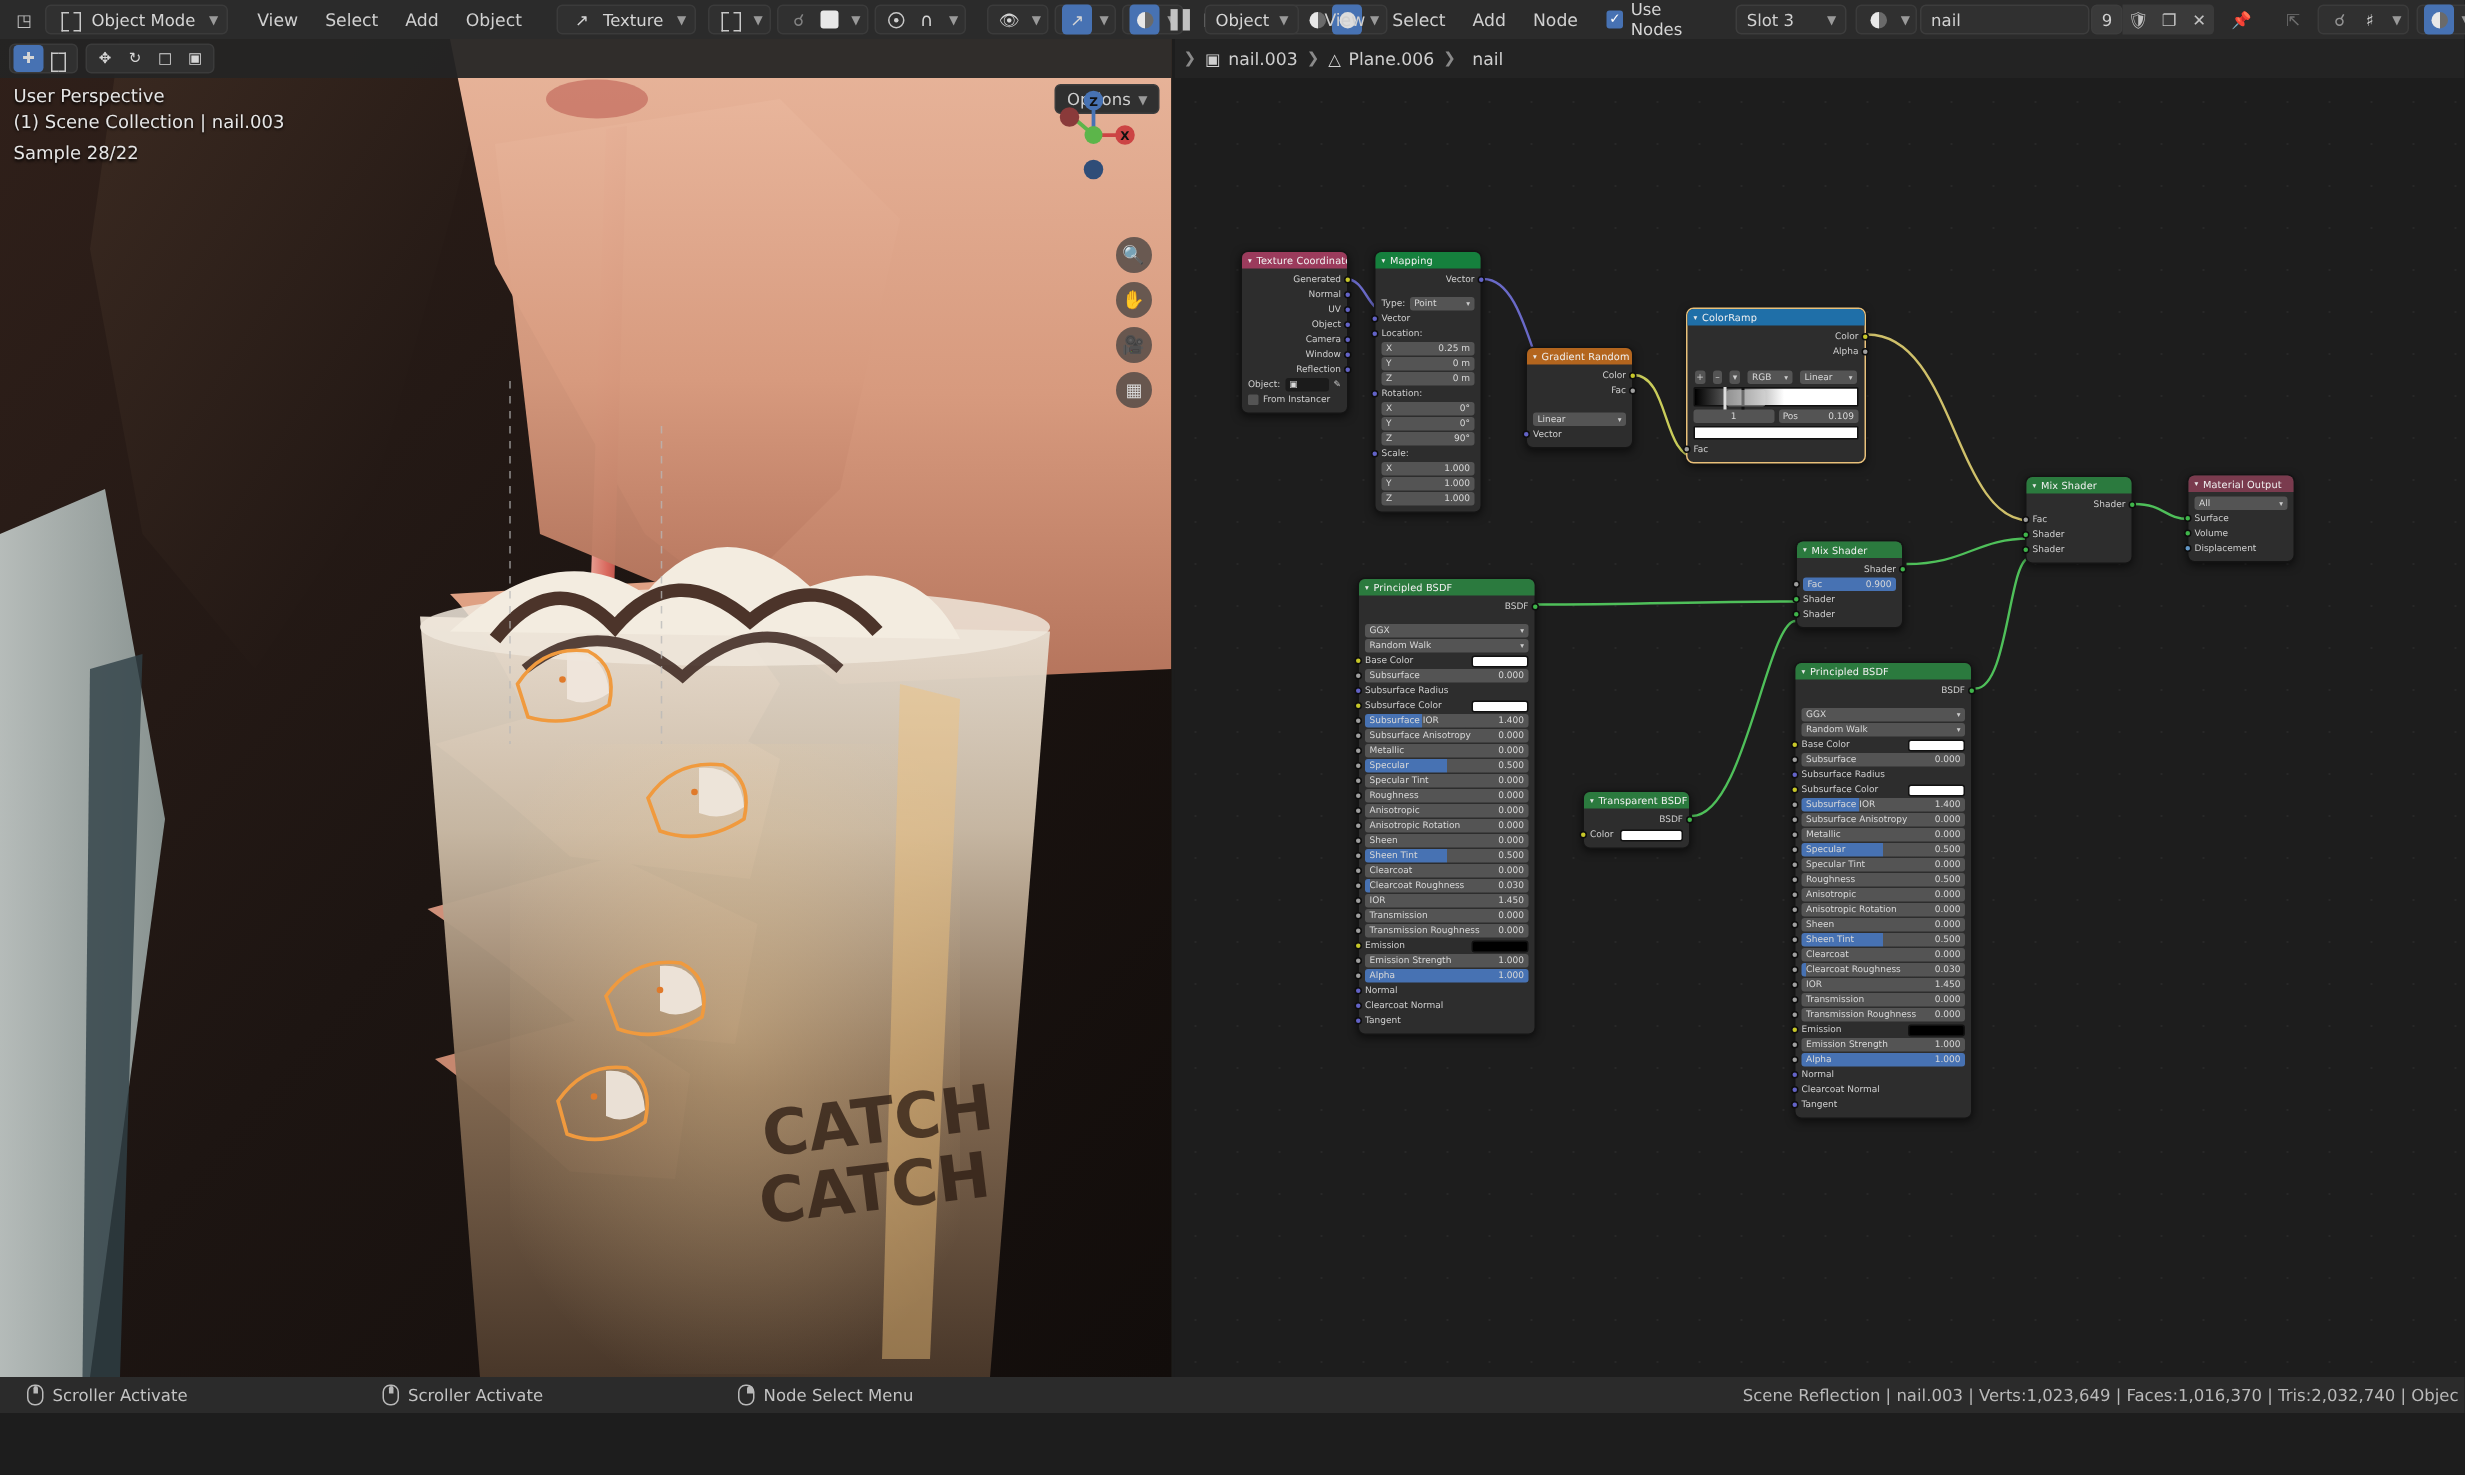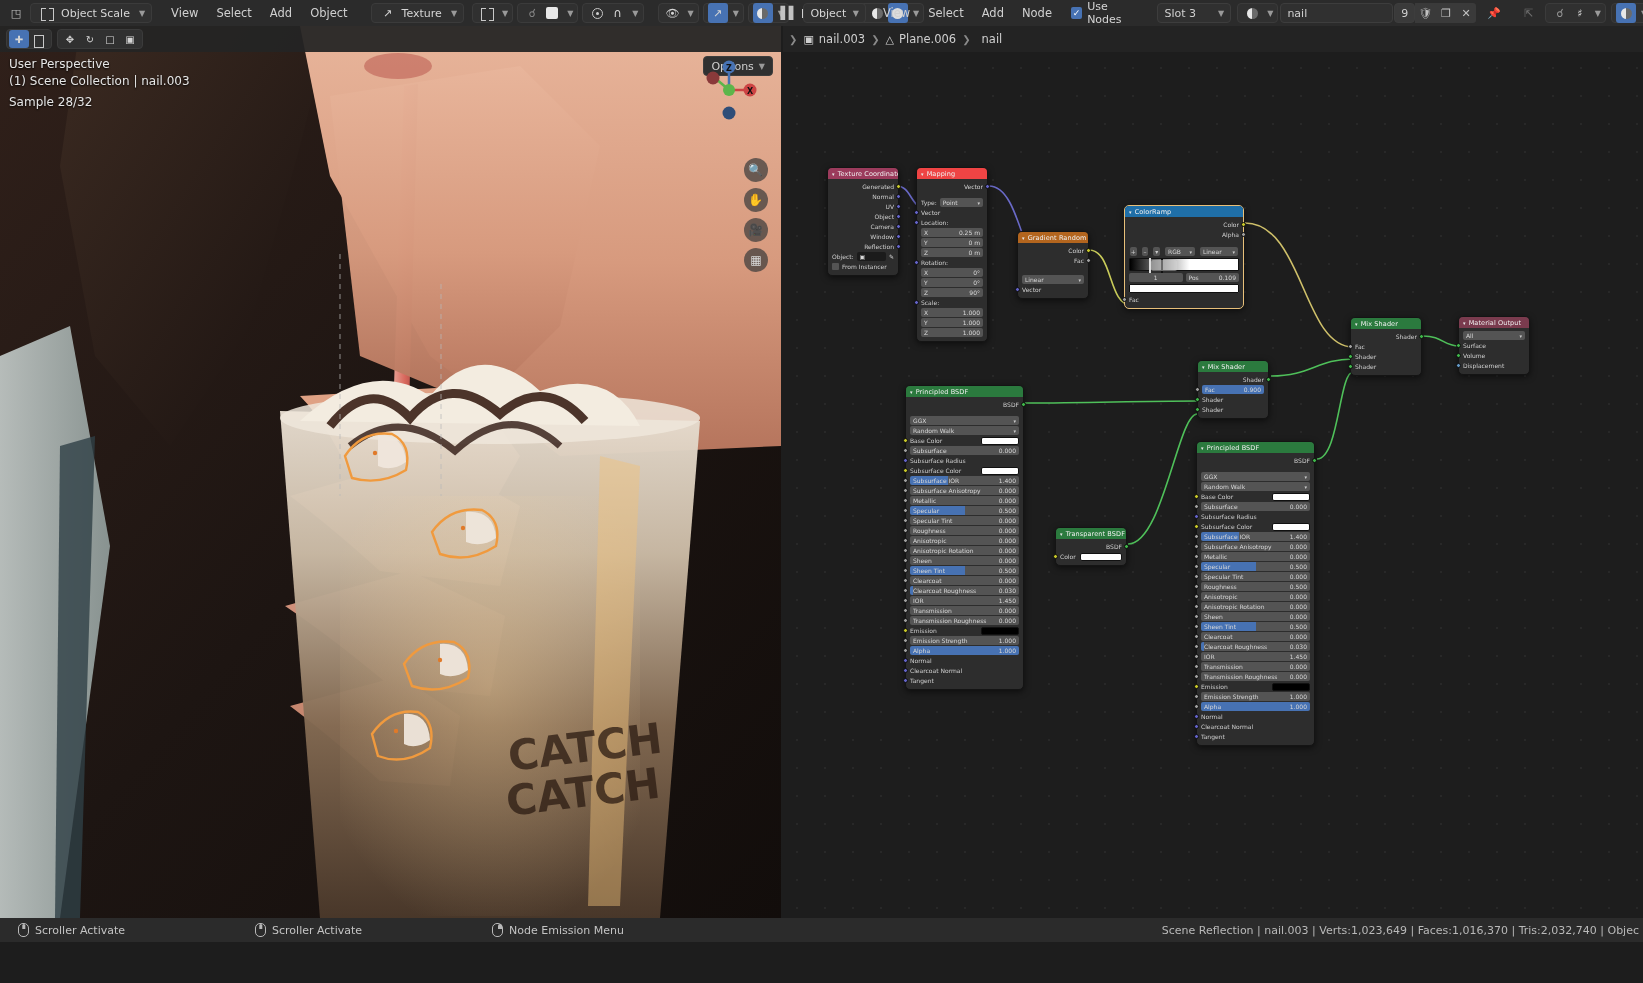--- a/index.html
+++ b/index.html
@@ -130,21 +130,21 @@
 <div id="topbar">
 
   <div class="tb-btn" style="margin-left:6px;">
     <span style="font-size:11px;">◳</span>
   </div>
 
   <div class="tb-pill" style="padding:0 6px;">
     <span class="icobox">
         <span class="brackets"></span>
       </span>
-    <span style="margin:0 4px;">Object Scale</span>
+    <span style="margin:0 4px;">Object Mode</span>
     <span class="chev">▼</span>
   </div>
 
   <div class="tb-menu" style="margin-left:10px;">View</div>
   <div class="tb-menu">Select</div>
   <div class="tb-menu">Add</div>
   <div class="tb-menu">Object</div>
 
   <div class="tb-pill" style="margin-left:14px;padding:0 6px;">
     <span class="icobox" style="font-size:11px;">↗</span>
@@ -383,21 +383,21 @@
         </div>
       <div class="vpb">
           <span style="font-size:10px;">▣</span>
         </div>
     </div>
   </div>
 
   <div id="vp-text">
     <div>User Perspective</div>
     <div>(1) Scene Collection | nail.003</div>
-    <div style="margin-top:4px;">Sample 28/32</div>
+    <div style="margin-top:4px;">Sample 28/22</div>
   </div>
 
   <div id="options-pill">
     <span>Options</span>
     <span class="chev">▼</span>
   </div>
 
   <div id="gizmo">
     <svg width="64" height="64" viewBox="0 0 64 64">
       <line x1="32" y1="32" x2="32" y2="10" stroke="#4772b3" stroke-width="2.5"></line>
@@ -505,21 +505,21 @@
         <span style="font-size:6px;">✎</span>
       </div>
       <div class="row" style="gap:3px;">
         <span style="width:7px;height:7px;background:#545454;border-radius:1px;"></span>
         <span>From Instancer</span>
       </div>
     </div>
   </div>
 
   <div class="node" style="left:133px;top:141px;width:72px;">
-    <div class="nh" style="background:#ef4444;">
+    <div class="nh" style="background:#15803d;">
       <span class="tri">▾</span>
       <span>Mapping</span>
     </div>
     <div class="nb">
       <div class="row right">
           <span>Vector</span>
           <span class="sock r s-purple"></span>
         </div>
       <div style="height:5px;"></div>
       <div class="row" style="gap:3px;">
@@ -1150,17 +1150,17 @@
   <div class="sb-item" style="margin-left:130px;">
     <span class="mouseic mid">
         <i></i>
       </span>
     <span>Scroller Activate</span>
   </div>
   <div class="sb-item" style="margin-left:130px;">
     <span class="mouseic right">
         <i></i>
       </span>
-    <span>Node Emission Menu</span>
+    <span>Node Select Menu</span>
   </div>
   <div id="sb-right">Scene Reflection | nail.003 | Verts:1,023,649 | Faces:1,016,370 | Tris:2,032,740 | Objec</div>
 </div>
 <div id="bottomstrip"></div>
 
 </body></html>

